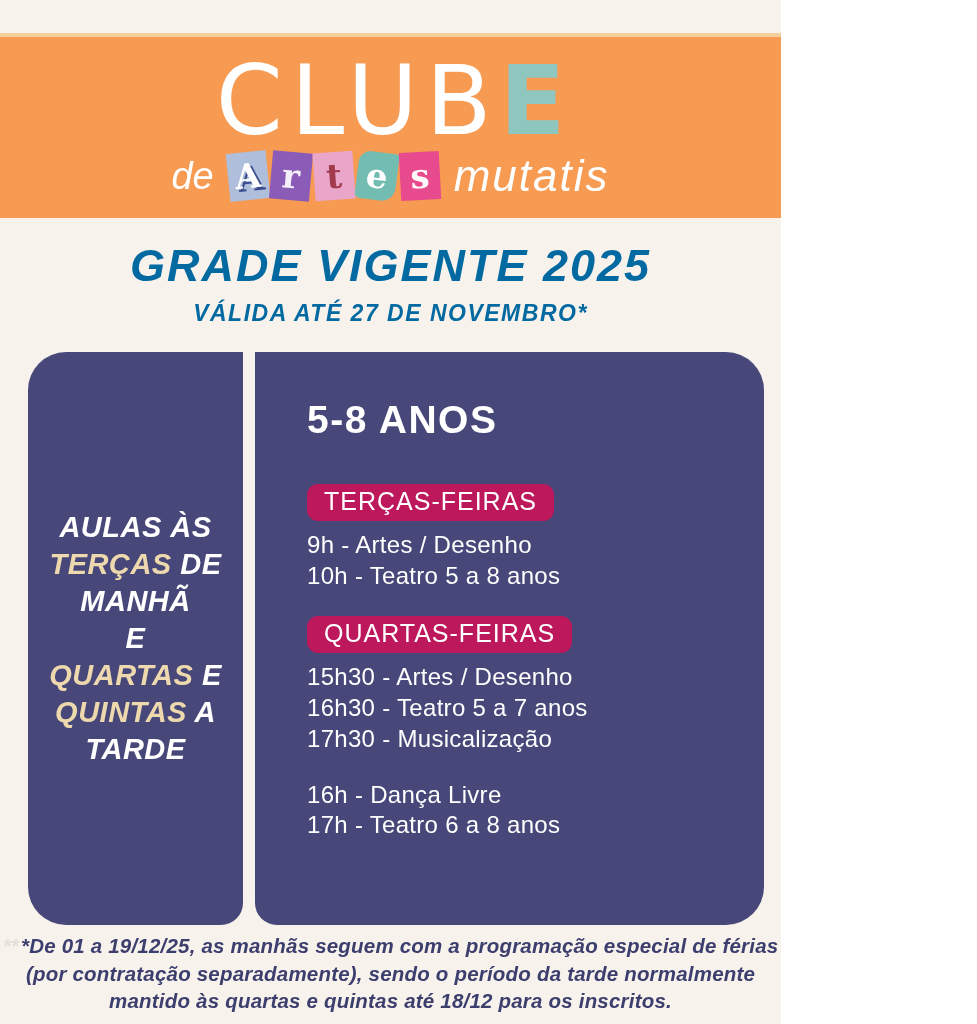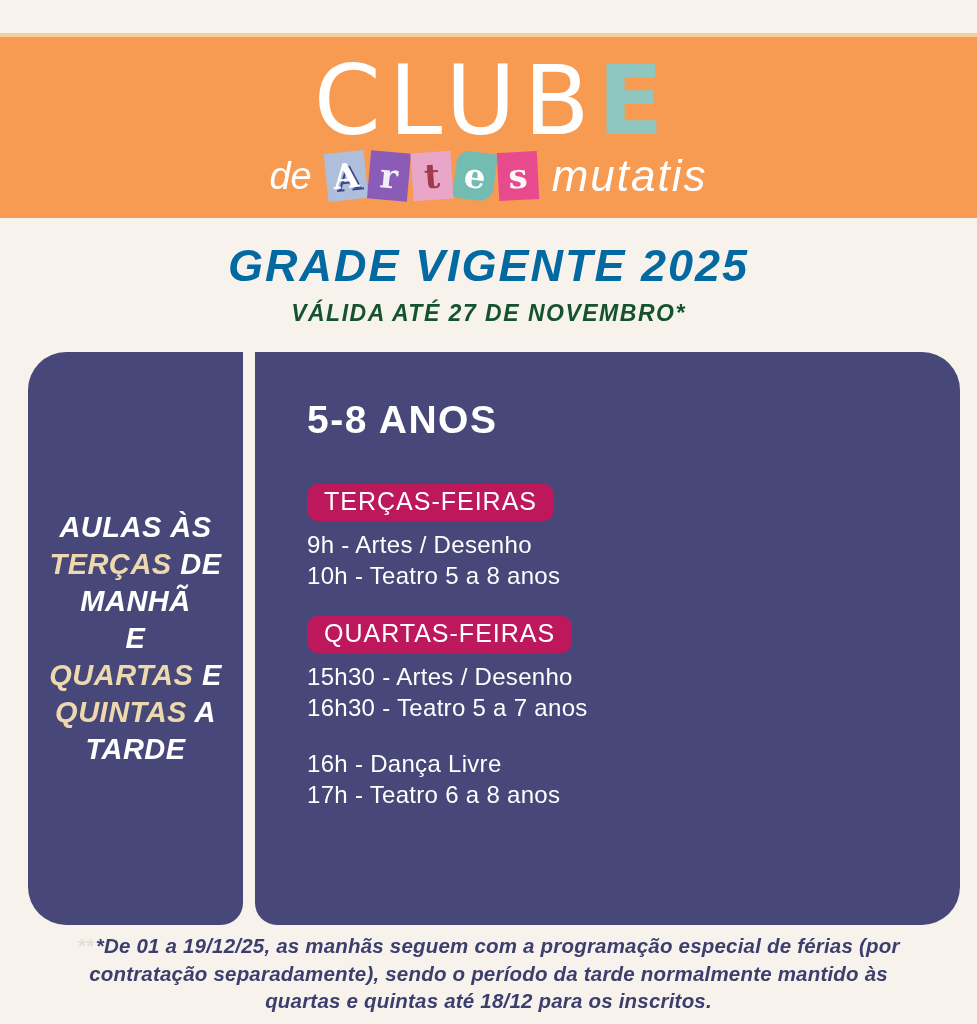--- a/index.html
+++ b/index.html
@@ -1,19 +1,19 @@
 <!DOCTYPE html>
 <html><head>
 <meta charset="utf-8">
 <style>
   * { margin:0; padding:0; box-sizing:border-box; }
   html,body { width:977px; }
   body { font-family:"Liberation Sans","DejaVu Sans",sans-serif; }
 
-  .poster { position:relative; width:977px; height:1024px; background:#f7f2ec; overflow:hidden; }
+  .poster { position:relative; width:781px; height:1024px; background:#f7f2ec; overflow:hidden; }
 
   
   .header-band {
     position:absolute; top:33px; left:0; right:0; height:185px;
     background:#f79a52; border-top:4px solid #f3cf9b;
     display:flex; flex-direction:column; align-items:center; justify-content:center;
     padding-top:2px;
   }
   .logo-line1 {
     font-size:96px; line-height:0.95; color:#ffffff; letter-spacing:8px;
@@ -39,21 +39,21 @@
   .logo-mutatis { font-size:44px; font-style:italic; font-weight:400; letter-spacing:2px; }
 
   
   .title-block { position:absolute; top:240px; left:0; right:0; text-align:center; }
   .main-title {
     font-size:45px; font-weight:bold; font-style:italic; letter-spacing:2px;
     color:#0369a1;
   }
   .sub-title {
     margin-top:8px; font-size:23px; font-weight:bold; font-style:italic;
-    letter-spacing:1.5px; color:#14532d;
+    letter-spacing:1.5px; color:#0369a1;
   }
 
   
   .panels {
     position:absolute; top:352px; left:28px; right:17px; height:573px;
     display:flex; gap:12px;
   }
   .side-panel {
     width:215px; background:#474879; border-radius:38px 0 22px 38px;
     display:flex; align-items:center; justify-content:center;
@@ -119,21 +119,21 @@
           <div><span>E</span></div>
           <div><span class="hl">QUARTAS</span><span> E</span></div>
           <div><span class="hl">QUINTAS</span><span> A</span></div>
           <div><span>TARDE</span></div>
         </div>
     </div>
     <div class="main-panel">
       <div class="age-heading">5-8 ANOS</div>
       <div id="sections-root">
           <div class="day-section"><div class="day-badge">TERÇAS-FEIRAS</div><div class="day-item">9h - Artes / Desenho</div><div class="day-item">10h - Teatro 5 a 8 anos</div></div>
-          <div class="day-section"><div class="day-badge">QUARTAS-FEIRAS</div><div class="day-item">15h30 - Artes / Desenho</div><div class="day-item">16h30 - Teatro 5 a 7 anos</div></div>
+          <div class="day-section"><div class="day-badge">QUARTAS-FEIRAS</div><div class="day-item">15h30 - Artes / Desenho</div><div class="day-item">16h30 - Teatro 5 a 7 anos</div><div class="day-item">17h30 - Musicalização</div></div>
           <div class="day-section"><div class="day-item">16h - Dança Livre</div><div class="day-item">17h - Teatro 6 a 8 anos</div></div>
         </div>
     </div>
   </div>
 
   <div class="footer-note-wrap">
     <div class="footer-note">
       <span class="faint-mark">**</span><span>*De 01 a 19/12/25, as manhãs seguem com a programação especial de férias (por contratação separadamente), sendo o período da tarde normalmente mantido às quartas e quintas até 18/12 para os inscritos.</span>
     </div>
   </div>

